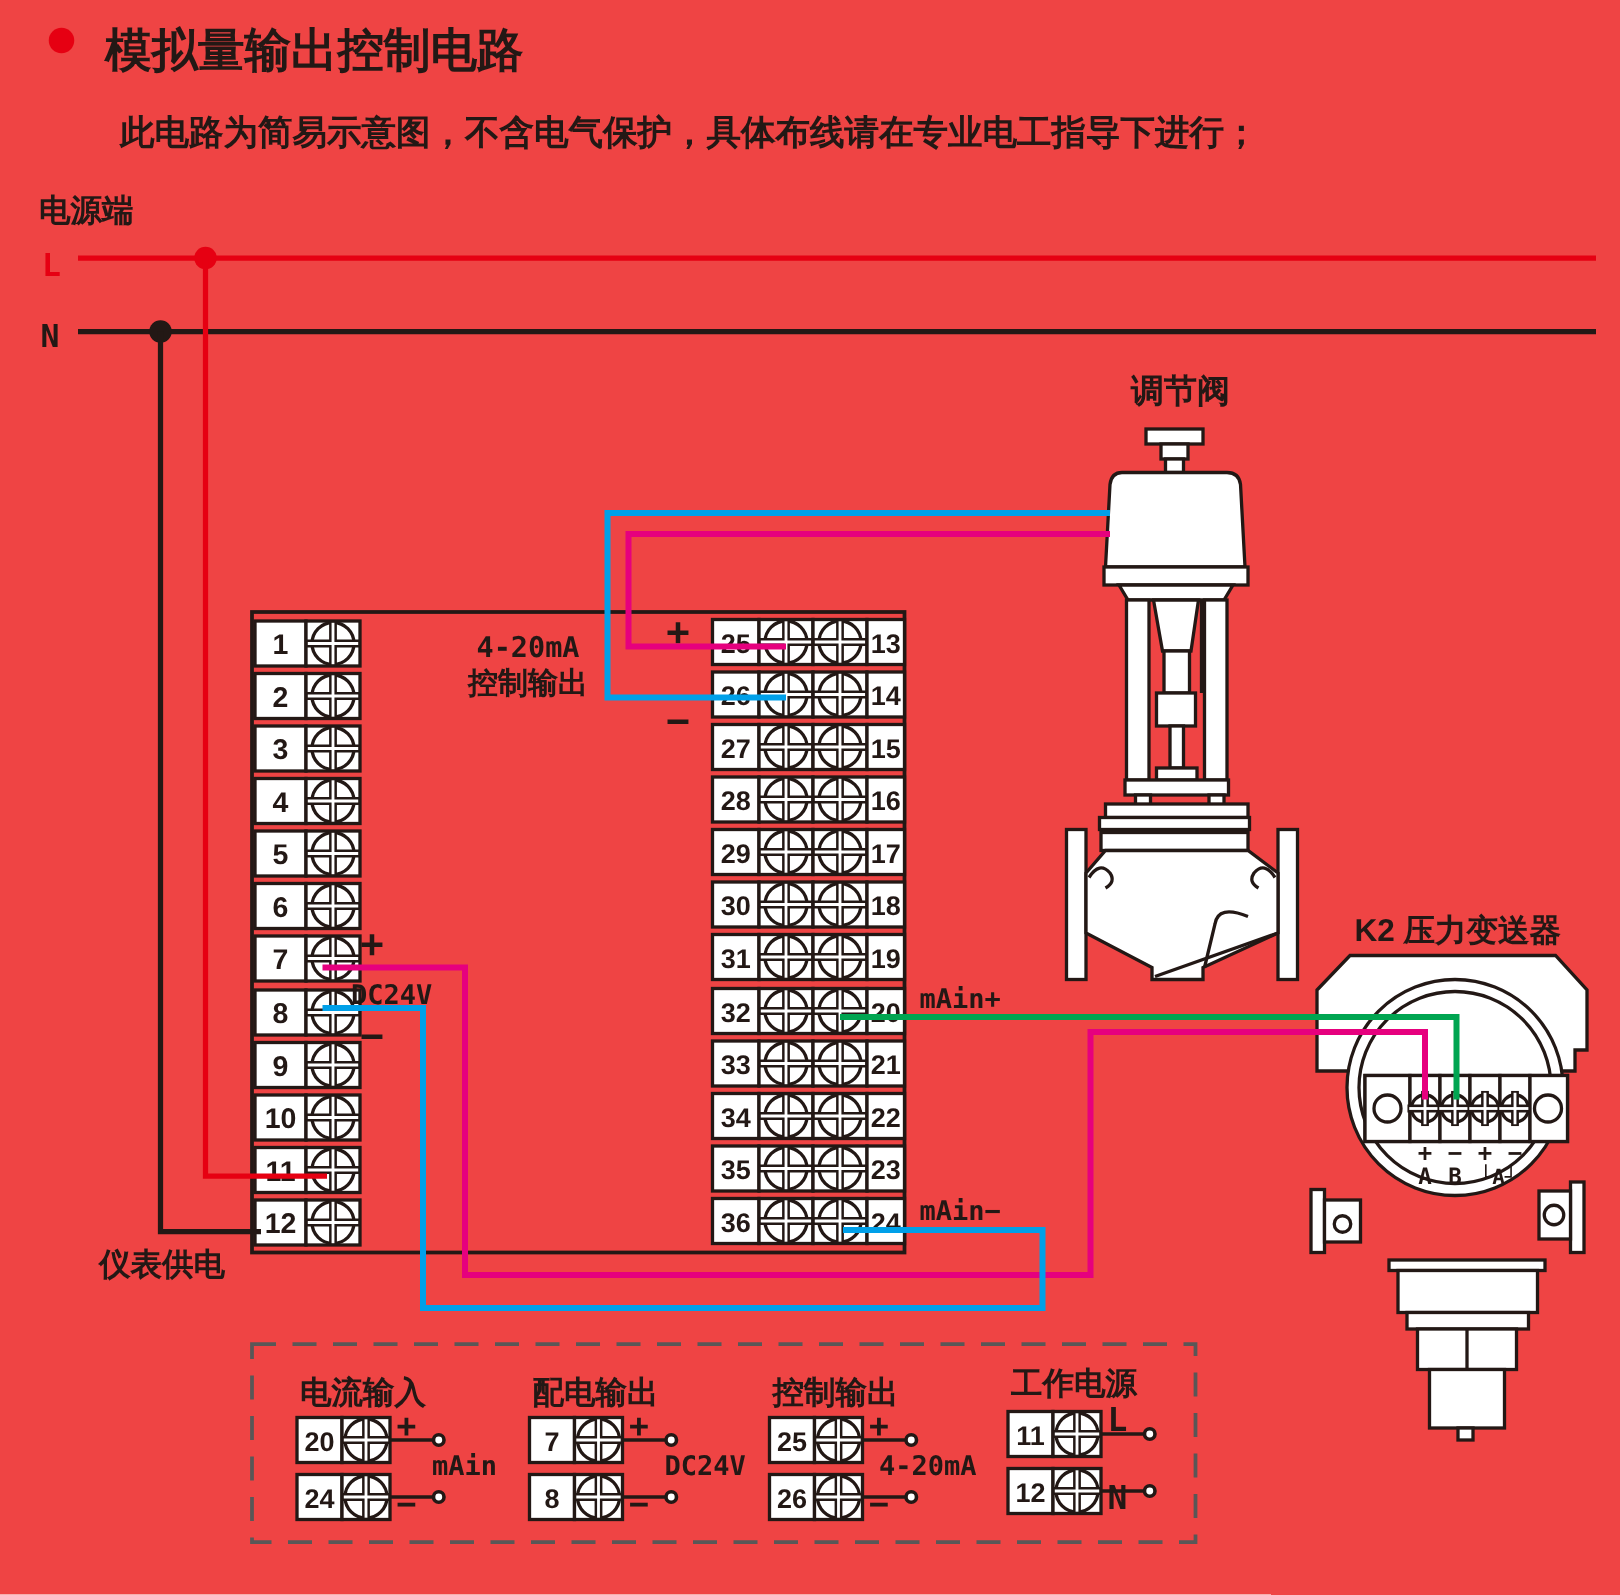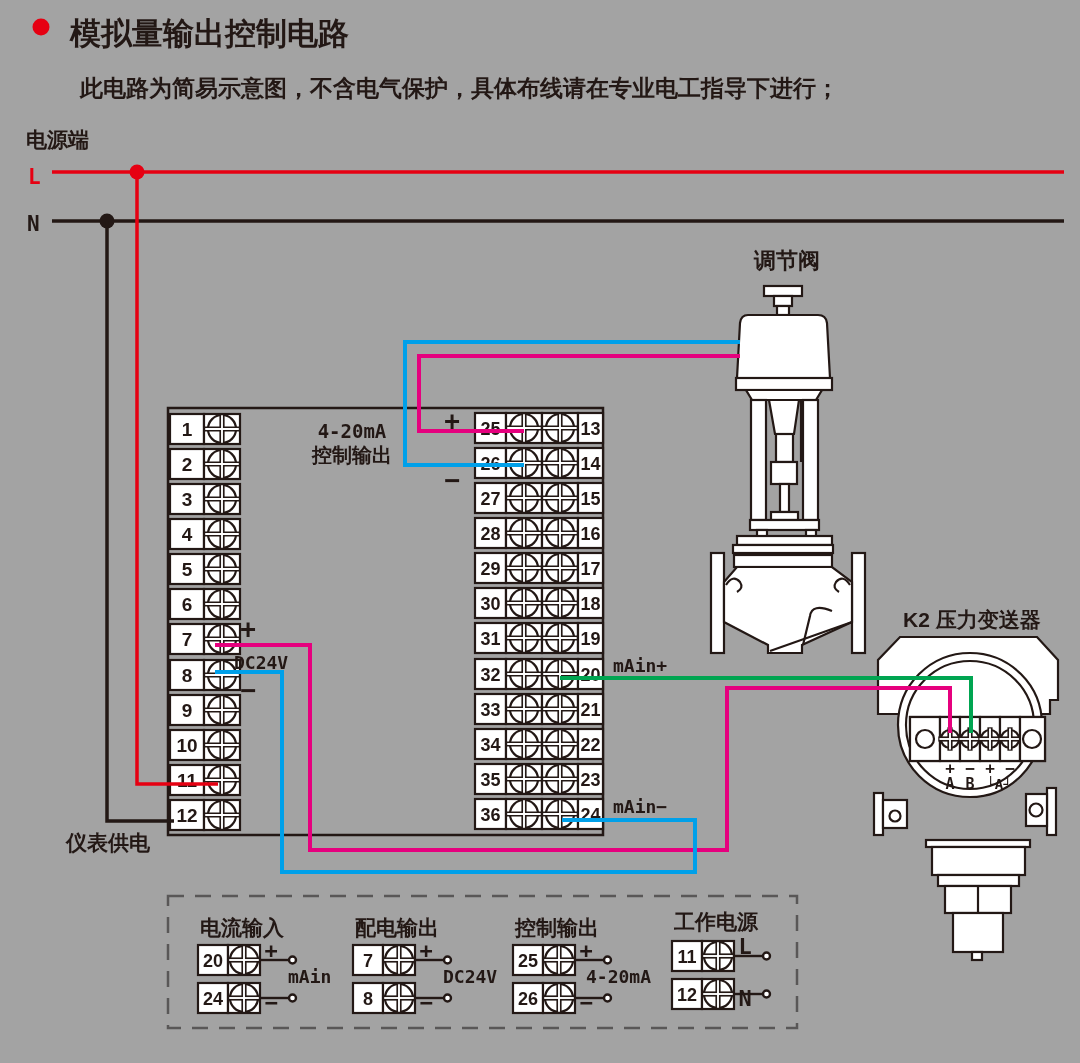--- a/index.html
+++ b/index.html
@@ -1,20 +1,20 @@
 <!DOCTYPE html>
 <html style="--ink: #231815; --red: #e60012; --pink: #e6007e; --blue: #00a0e9; --green: #00a551; --dash: #595757;"><head>
 <meta charset="utf-8">
 <style>
   :root{
     --ink:#231815; --red:#e60012; --pink:#e6007e; --blue:#00a0e9;
     --green:#00a551; --dash:#595757;
   }
   html,body{margin:0;padding:0;background:#fff;}
-  .stage{width:1080px;height:1063px;position:relative;background:#a3a3a3;}
+  .stage{width:1080px;height:1063px;position:relative;background:#ef4444;}
   svg{display:block;}
   svg text{fill:var(--ink);}
   .cjk{font-family:"Liberation Sans",sans-serif;font-weight:700;}
   .mono{font-family:"DejaVu Sans Mono",monospace;font-weight:700;}
   .red{fill:var(--red);}
   .ln{fill:none;stroke:var(--ink);stroke-width:2.2;}
   .lnf{fill:#fff;stroke:var(--ink);stroke-width:2.2;}
   .rail{fill:none;stroke-width:3.5;}
   .wire{fill:none;stroke-width:4;}
   .wln{fill:none;stroke:var(--ink);stroke-width:2.4;}

